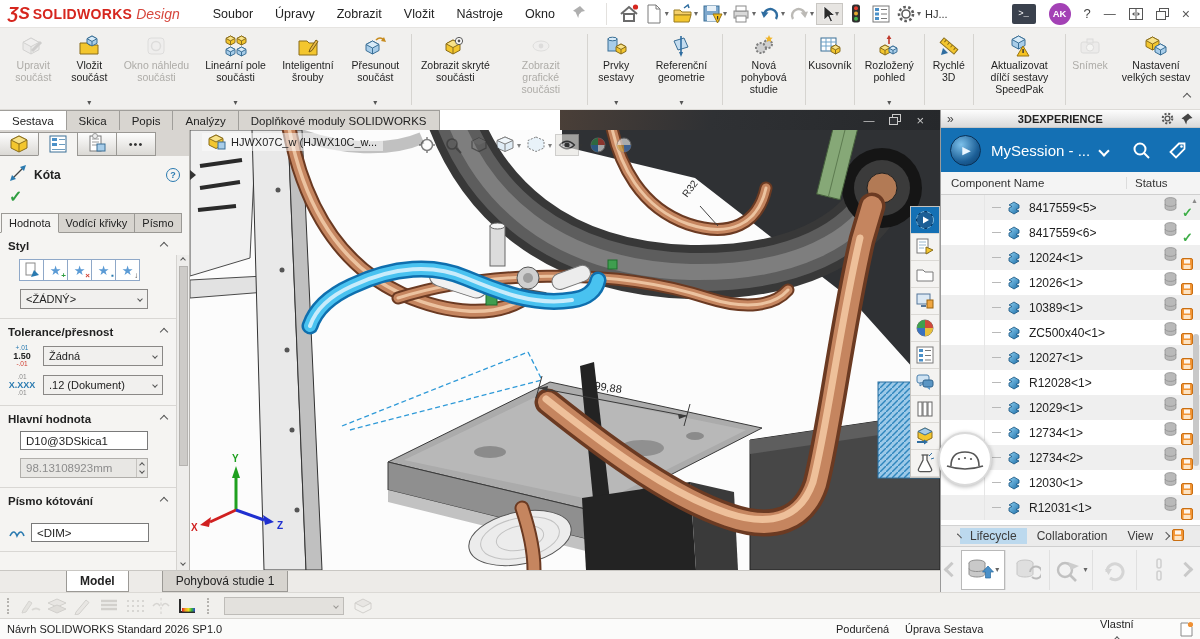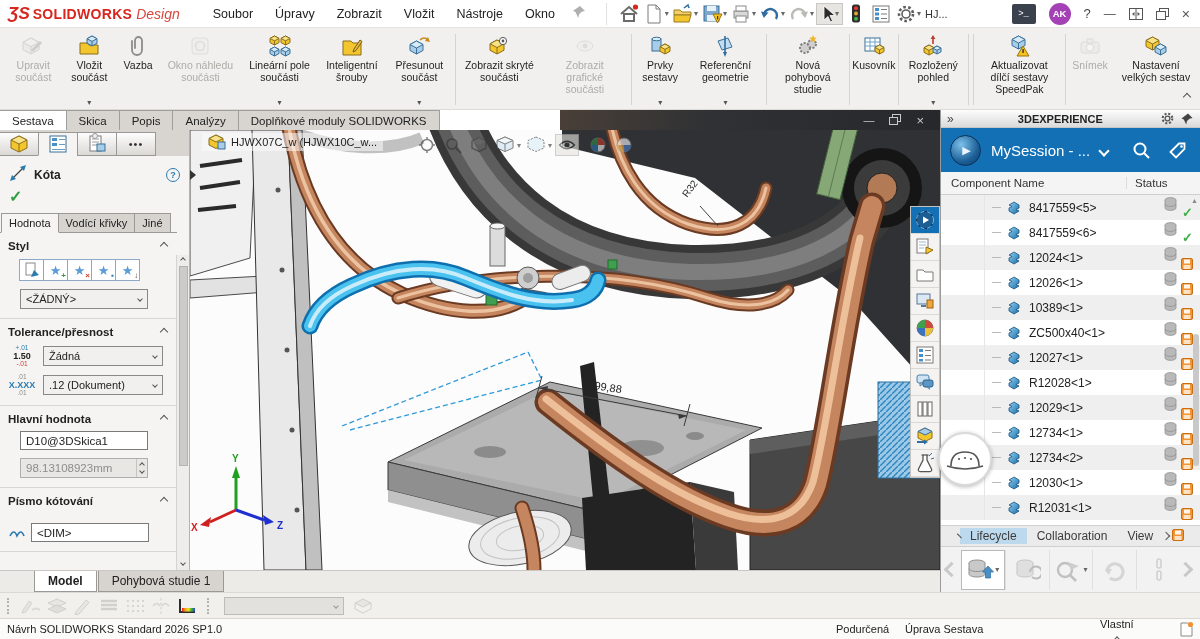--- a/index.html
+++ b/index.html
@@ -130,21 +130,21 @@
   .dxt.active{background:#bcd9ee;}
   .dx-tabs .tail{margin-left:auto;display:flex;align-items:center;gap:3px;}
   .dx-toolbar{height:46px;flex:none;background:#f2f2f2;border-top:1px solid #cfcfcf;display:flex;align-items:center;padding:0 5px;}
   .dxtb-btn{width:44px;height:40px;display:flex;align-items:center;justify-content:center;border-left:1px solid #e0e0e0;}
   .dxtb-btn.white{background:#fff;border:1px solid #b9b9b9;}
   .dxtb-btn .dxd{font-size:8px;color:#666;margin-left:1px;}
   .dx-toolbar .chev.big.left{margin-right:4px;}
   .dx-toolbar .chev.big.right{margin-left:auto;margin-right:4px;}
   
   .model-tabs{position:absolute;top:570px;left:0;width:940px;height:22px;background:#edebe8;border-top:1px solid #c9c7c3;display:flex;align-items:stretch;padding-left:34px;z-index:5;}
-  .mtab{display:flex;align-items:center;padding:0 13px;font-size:12px;background:#d7d4cf;border:1px solid #9b9995;border-top:none;margin-right:1px;white-space:nowrap;}
+  .mtab{display:flex;align-items:center;padding:0 13px;font-size:12px;background:#d7d4cf;border:1px solid #9b9995;border-top:none;margin-right:1px;white-space:nowrap;margin-left:32px;}
   .mtab.active{background:#fff;font-weight:bold;}
   .bottom-bar{position:absolute;top:592px;left:0;width:1200px;height:26px;background:#f1f0ed;border-top:1px solid #dbd9d5;display:flex;align-items:center;z-index:5;}
   .grip{width:4px;height:16px;border-left:2px dotted #b5b3af;margin:0 7px;}
   .gicon{width:26px;height:20px;display:flex;align-items:center;justify-content:center;}
   .bselect{width:120px;height:18px;background:#e3e1dd;border:1px solid #bebcb8;display:flex;align-items:center;justify-content:flex-end;padding-right:5px;margin:0 6px;}
   .statusbar{position:absolute;top:618px;left:0;width:1200px;height:21px;background:#fbfbfa;border-top:1px solid #d8d6d2;font-size:11px;display:flex;align-items:center;z-index:6;}
   .sb-left{margin-left:7px;}
   .sb-state{position:absolute;left:836px;}
   .sb-mode{position:absolute;left:905px;}
   .sb-config{position:absolute;left:1100px;display:flex;align-items:center;gap:7px;flex-direction:column;}
@@ -324,28 +324,20 @@
             <svg width="22" height="22" viewBox="0 0 22 22">
               <path d="M2 8 h7 l2 2 h9 v9 H2 z" fill="#f3c62e" stroke="#8a6d1a"></path>
               <polygon points="14,1 19,3.7 19,8.3 14,11 9,8.3 9,3.7" fill="#a8cde9" stroke="#3a6f96"></polygon>
               <polygon points="9,3.7 14,6.4 19,3.7 14,1" fill="#d8ebf8" stroke="#3a6f96"></polygon>
               <line x1="14" y1="6.4" x2="14" y2="11" stroke="#3a6f96"></line>
             </svg>
           </span>
           <span class="cbl">Vložit součást</span>
           <span class="cbd">▾</span>
         </div>
-        <div class="cmd-btn">
-          <span class="cbi">
-            <svg width="22" height="22" viewBox="0 0 22 22">
-              <path d="M8 13 V5.5 a3.5 3.5 0 0 1 7 0 V15 a5 5 0 0 1 -10 0 V6" fill="none" stroke="#8c8c8c" stroke-width="1.8" stroke-linecap="round"></path>
-            </svg>
-          </span>
-          <span class="cbl">Vazba</span>
-        </div>
         <div class="cmd-btn disabled">
           <span class="cbi">
             <svg width="22" height="22" viewBox="0 0 22 22">
               <rect x="3" y="3" width="16" height="16" rx="3" fill="#ececec" stroke="#b9b9b9"></rect>
               <circle cx="11" cy="11" r="4.5" fill="none" stroke="#b9b9b9" stroke-width="1.5"></circle>
             </svg>
           </span>
           <span class="cbl">Okno náhledu součásti</span>
         </div>
         <div class="cmd-btn">
@@ -472,20 +464,32 @@
               <polygon points="11,13.16 15,15.32 19,13.16 15,11" fill="#d8ebf8" stroke="#3a6f96"></polygon>
               <line x1="15" y1="15.32" x2="15" y2="19" stroke="#3a6f96"></line>
               <line x1="11" y1="9" x2="11" y2="3" stroke="#c0392b" stroke-width="1.6"></line>
               <polygon points="8.6,4 13.4,4 11,0" fill="#c0392b"></polygon>
             </svg>
           </span>
           <span class="cbl">Rozložený pohled</span>
           <span class="cbd">▾</span>
         </div>
         <div class="cmd-sep"></div>
+        <div class="cmd-btn">
+          <span class="cbi">
+            <svg width="22" height="22" viewBox="0 0 22 22">
+              <g transform="rotate(40 11 11)">
+                <rect x="2" y="8" width="18" height="6" fill="#f3c62e" stroke="#8a6d1a"></rect>
+                <path d="M5 8 v3 M9 8 v3 M13 8 v3 M17 8 v3" stroke="#8a6d1a"></path>
+              </g>
+              <polygon points="3,20 10,18 5,13" fill="#2f6da0"></polygon>
+            </svg>
+          </span>
+          <span class="cbl">Rychlé 3D</span>
+        </div>
         <div class="cmd-sep"></div>
         <div class="cmd-btn">
           <span class="cbi">
             <svg width="22" height="22" viewBox="0 0 22 22">
               <polygon points="10.5,1 17,4.51 17,10.49 10.5,14 4,10.49 4,4.51" fill="#a8cde9" stroke="#3a6f96"></polygon>
               <polygon points="4,4.51 10.5,8.02 17,4.51 10.5,1" fill="#d8ebf8" stroke="#3a6f96"></polygon>
               <line x1="10.5" y1="8.02" x2="10.5" y2="14" stroke="#3a6f96"></line>
               <polygon points="15,11 21,21 9,21" fill="#f6c21f" stroke="#9a7410"></polygon>
               <rect x="14.4" y="14" width="1.4" height="4" fill="#333"></rect>
             </svg>
@@ -572,21 +576,21 @@
             <polygon points="1,16 7,14 3,10" fill="#2a7ab0"></polygon>
             <polygon points="17,0 11,2 15,6" fill="#2a7ab0"></polygon>
           </svg></span>
       <span class="pp-title">Kóta</span>
       <span class="pp-help">?</span>
     </div>
     <div class="pp-ok">✓</div>
     <div class="pp-tabs2" id="pp-tabs2">
         <div class="ptab active">Hodnota</div>
         <div class="ptab">Vodící křivky</div>
-        <div class="ptab">Jiné</div>
+        <div class="ptab">Písmo</div>
       </div>
     <div class="pp-body">
       <div class="pp-sec">
         <div class="pp-sec-h">
             <span>Styl</span>
             <span class="chev up"></span>
           </div>
         <div class="star-row">
           <span class="star-btn">
               <svg width="16" height="16">

